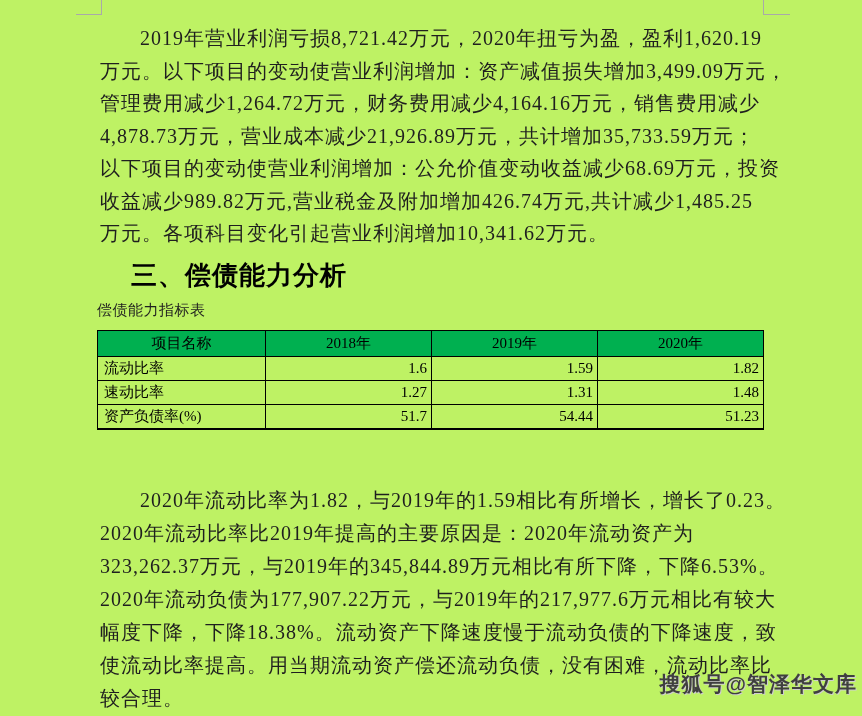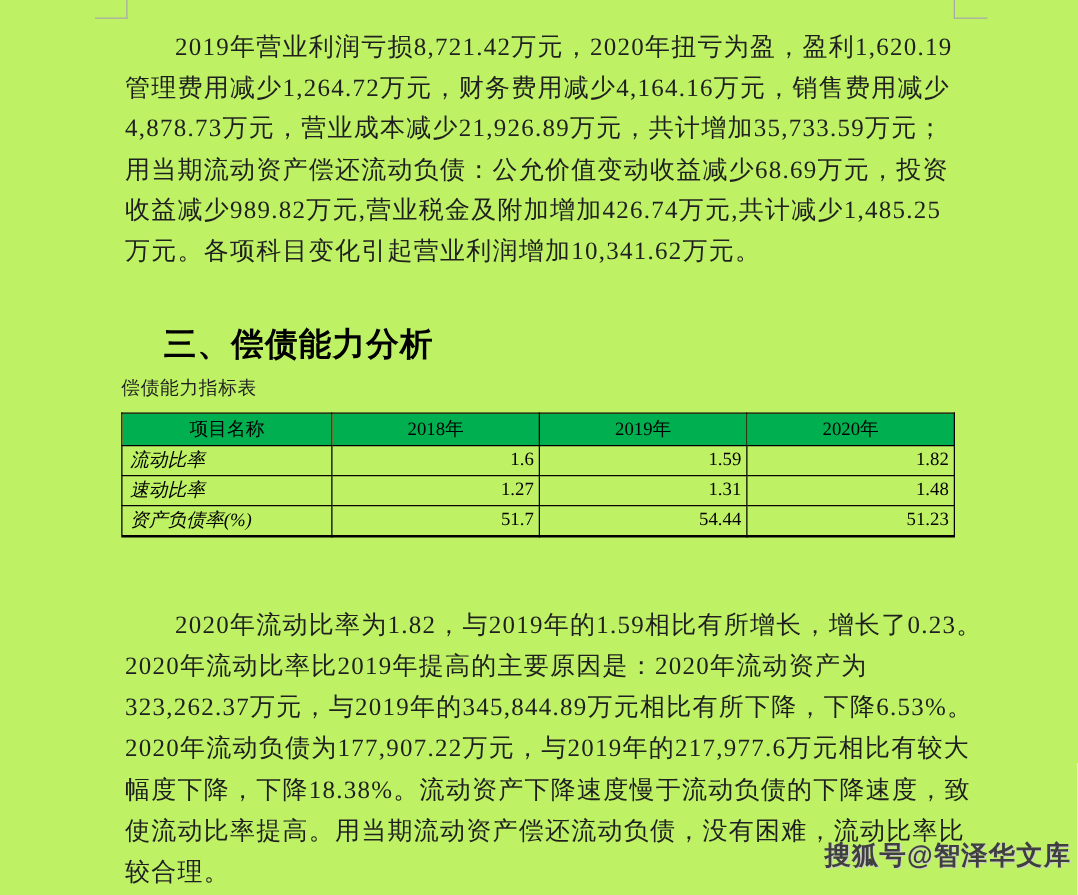--- a/index.html
+++ b/index.html
@@ -85,21 +85,21 @@
   .indicator-table thead th {
     height: 25px;
     font-weight: normal;
     text-align: center;
     vertical-align: middle;
   }
   .indicator-table tbody td {
     height: 23px;
     vertical-align: middle;
   }
-  .indicator-table td.cell-name { text-align: left; padding-left: 6px; font-style: italic; }
+  .indicator-table td.cell-name { text-align: left; padding-left: 6px; }
   .indicator-table td.cell-num  { text-align: right; padding-right: 4px; }
 
   .watermark {
     position: absolute;
     right: 5px;
     top: 670px;
     font-family: "Liberation Sans", sans-serif;
     font-weight: bold;
     font-size: 21px;
     letter-spacing: 1px;
@@ -111,23 +111,24 @@
 </head>
 <body>
 
 <div class="page">
 
   <div class="crop-tl"></div>
   <div class="crop-tr"></div>
 
   <div class="para" id="para1">
     <div class="pline first-line">2019年营业利润亏损8,721.42万元，2020年扭亏为盈，盈利1,620.19</div>
+    <div class="pline">万元。以下项目的变动使营业利润增加：资产减值损失增加3,499.09万元，</div>
     <div class="pline">管理费用减少1,264.72万元，财务费用减少4,164.16万元，销售费用减少</div>
     <div class="pline">4,878.73万元，营业成本减少21,926.89万元，共计增加35,733.59万元；</div>
-    <div class="pline">用当期流动资产偿还流动负债：公允价值变动收益减少68.69万元，投资</div>
+    <div class="pline">以下项目的变动使营业利润增加：公允价值变动收益减少68.69万元，投资</div>
     <div class="pline">收益减少989.82万元,营业税金及附加增加426.74万元,共计减少1,485.25</div>
     <div class="pline">万元。各项科目变化引起营业利润增加10,341.62万元。</div>
   </div>
 
   <div class="section-heading">三、偿债能力分析</div>
 
   <div class="table-title">偿债能力指标表</div>
 
   <table class="indicator-table">
     <colgroup>

